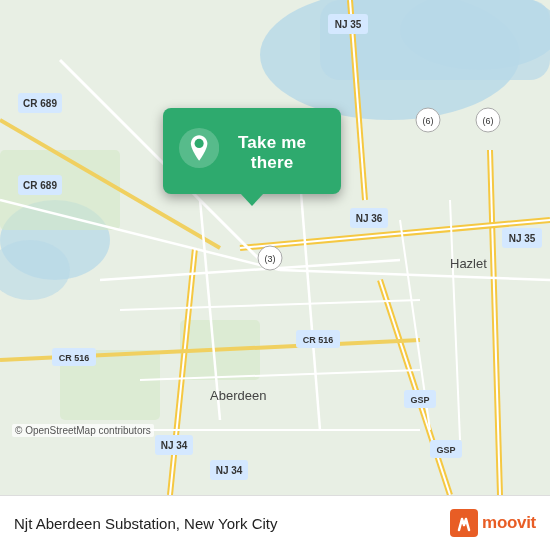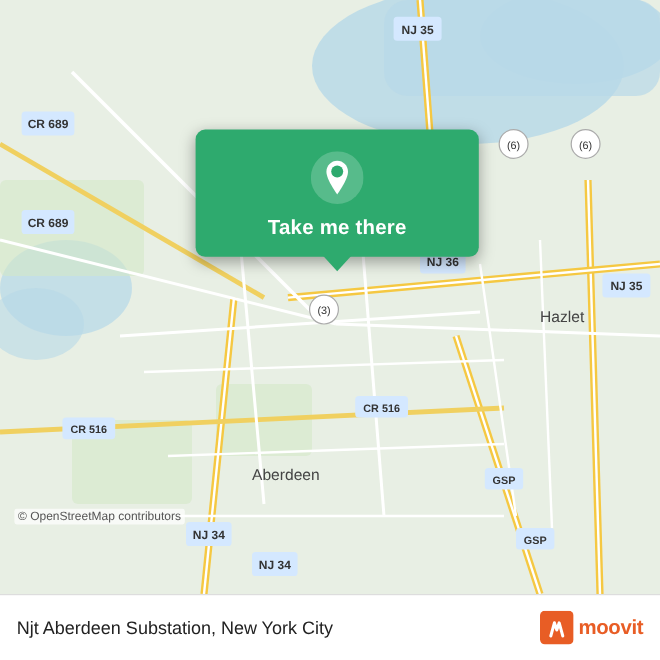--- a/index.html
+++ b/index.html
@@ -26,25 +26,25 @@
       height: 100%;
       position: absolute;
       top: 0; left: 0;
     }
 
     
     .popup-card {
       position: absolute;
       top: 108px;
       left: 163px;
-      width: 236px;
+      width: 178px;
       background: #2eaa6e;
       border-radius: 8px;
       display: flex;
-      flex-direction: column;
+      flex-direction: row;
       align-items: center;
       padding: 18px 16px 14px;
       box-shadow: 0 4px 12px rgba(0,0,0,0.35);
       cursor: pointer;
     }
 
     .popup-card::after {
       content: '';
       position: absolute;
       bottom: -12px;

